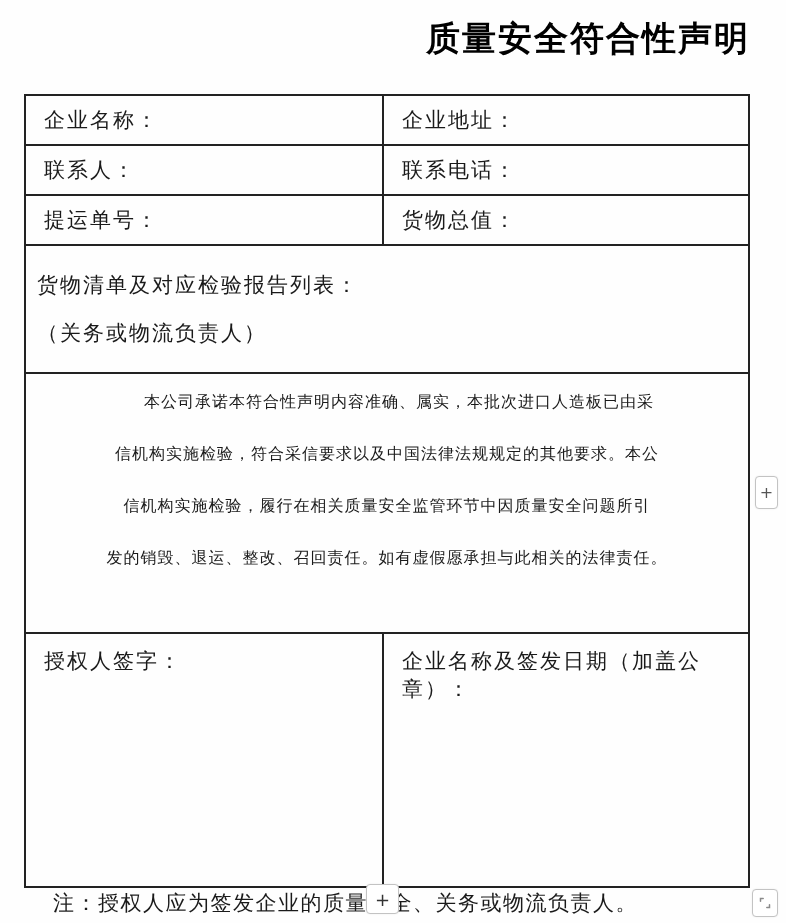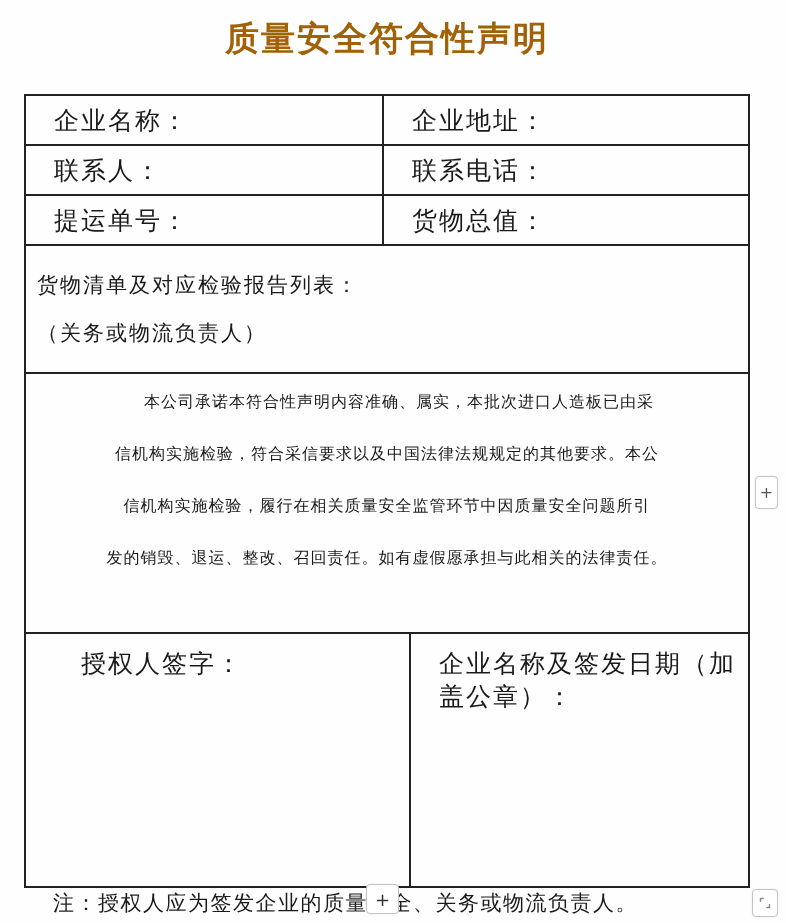--- a/index.html
+++ b/index.html
@@ -12,53 +12,53 @@
   }
   .page {
     position: relative;
     width: 786px; height: 923px;
     background: #fefefe;
   }
   
   .doc-title {
     position: absolute;
     left: 24px; top: 16px; width: 726px;
-    text-align: center;
+    text-align: right;
     font-family: Liberation Mono, monospace;
     font-weight: bold;
     font-size: 34px;
     letter-spacing: 2px;
-    color: #a16207;
+    color: #000000;
   }
   
   .doc-table {
     position: absolute;
     left: 24px; top: 94px;
     width: 726px; height: 794px;
     border: 2px solid #222222;
     display: flex;
     flex-direction: column;
     background: #fefefe;
   }
   .t-row { border-bottom: 2px solid #222222; display: flex; }
-  .t-row:last-child { border-bottom: none; margin-left: 27px; }
+  .t-row:last-child { border-bottom: none; }
   .row-header {
     height: 50px;
     align-items: center;
     justify-content: center;
     font-size: 21px;
     letter-spacing: 2px;
   }
   .row-pair { height: 50px; }
   .cell {
     display: flex;
     align-items: center;
-    font-size: 25px;
+    font-size: 21px;
     letter-spacing: 2px;
-    padding-left: 28px;
+    padding-left: 18px;
   }
   .cell-left  { width: 356px; }
   .cell-right { flex: 1; border-left: 2px solid #222222; }
   .row-cargo {
     height: 128px;
     flex-direction: column;
     justify-content: center;
     font-size: 21px;
     letter-spacing: 2px;
     padding-left: 11px;

